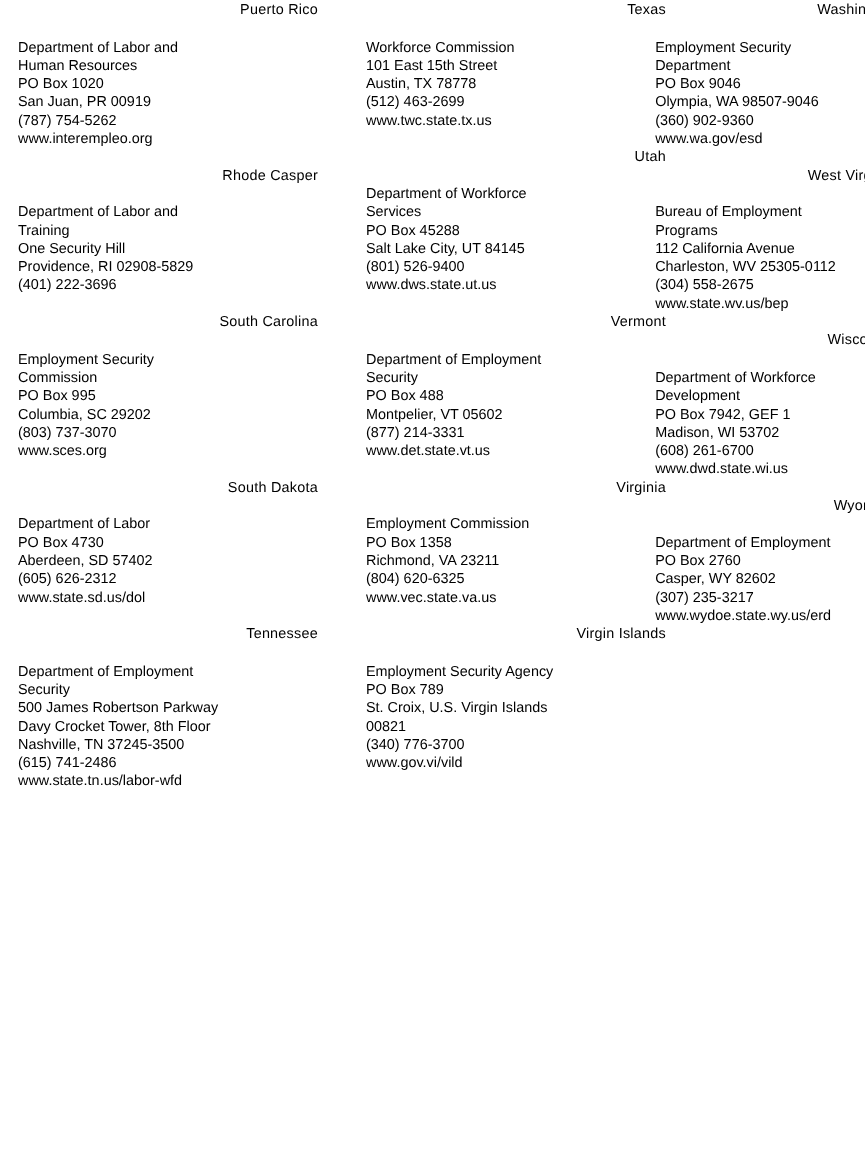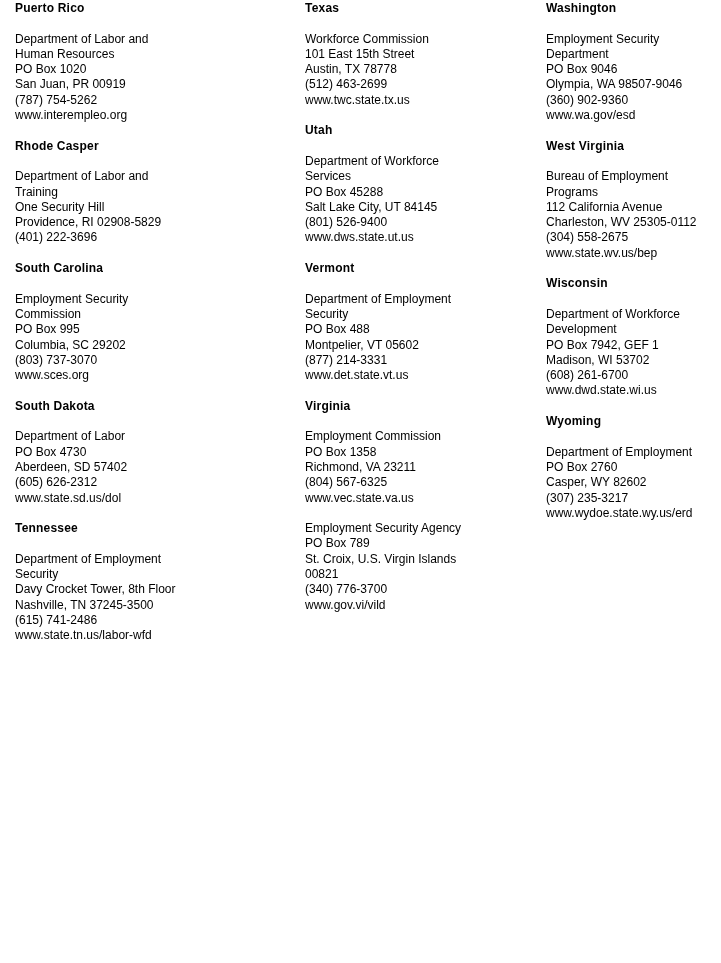--- a/index.html
+++ b/index.html
@@ -22,24 +22,25 @@
     position: absolute;
     top: 1px;
   }
   .col-1 { left: 15px;  width: 250px; }
   .col-2 { left: 267px; width: 250px; margin-left: 38px; }
   .col-3 { left: 520px; width: 200px; margin-left: 26px; }
   .section {
     margin-bottom: 15.3px;
   }
   .state-heading {
-    font-weight: bold;
+    font-weight: normal;
     margin: 0 0 15.3px 0;
     white-space: nowrap;
     letter-spacing: 0.2px;
+    text-align: right;
   }
   .address-line {
     margin: 0;
     white-space: nowrap;
   }
 </style>
 </head>
 <body>
 
 <div class="page">
@@ -75,20 +76,21 @@
         <p class="address-line">Department of Labor</p>
         <p class="address-line">PO Box 4730</p>
         <p class="address-line">Aberdeen, SD 57402</p>
         <p class="address-line">(605) 626-2312</p>
         <p class="address-line">www.state.sd.us/dol</p>
       </div>
       <div class="section">
         <p class="state-heading">Tennessee</p>
         <p class="address-line">Department of Employment</p>
         <p class="address-line">Security</p>
+        <p class="address-line">500 James Robertson Parkway</p>
         <p class="address-line">Davy Crocket Tower, 8th Floor</p>
         <p class="address-line">Nashville, TN 37245-3500</p>
         <p class="address-line">(615) 741-2486</p>
         <p class="address-line">www.state.tn.us/labor-wfd</p>
       </div>
     </div>
   <div class="col col-2">
       <div class="section">
         <p class="state-heading">Texas</p>
         <p class="address-line">Workforce Commission</p>
@@ -113,24 +115,25 @@
         <p class="address-line">PO Box 488</p>
         <p class="address-line">Montpelier, VT 05602</p>
         <p class="address-line">(877) 214-3331</p>
         <p class="address-line">www.det.state.vt.us</p>
       </div>
       <div class="section">
         <p class="state-heading">Virginia</p>
         <p class="address-line">Employment Commission</p>
         <p class="address-line">PO Box 1358</p>
         <p class="address-line">Richmond, VA 23211</p>
-        <p class="address-line">(804) 567-6325</p>
+        <p class="address-line">(804) 620-6325</p>
         <p class="address-line">www.vec.state.va.us</p>
       </div>
       <div class="section">
+        <p class="state-heading">Virgin Islands</p>
         <p class="address-line">Employment Security Agency</p>
         <p class="address-line">PO Box 789</p>
         <p class="address-line">St. Croix, U.S. Virgin Islands</p>
         <p class="address-line">00821</p>
         <p class="address-line">(340) 776-3700</p>
         <p class="address-line">www.gov.vi/vild</p>
       </div>
     </div>
   <div class="col col-3">
       <div class="section">

